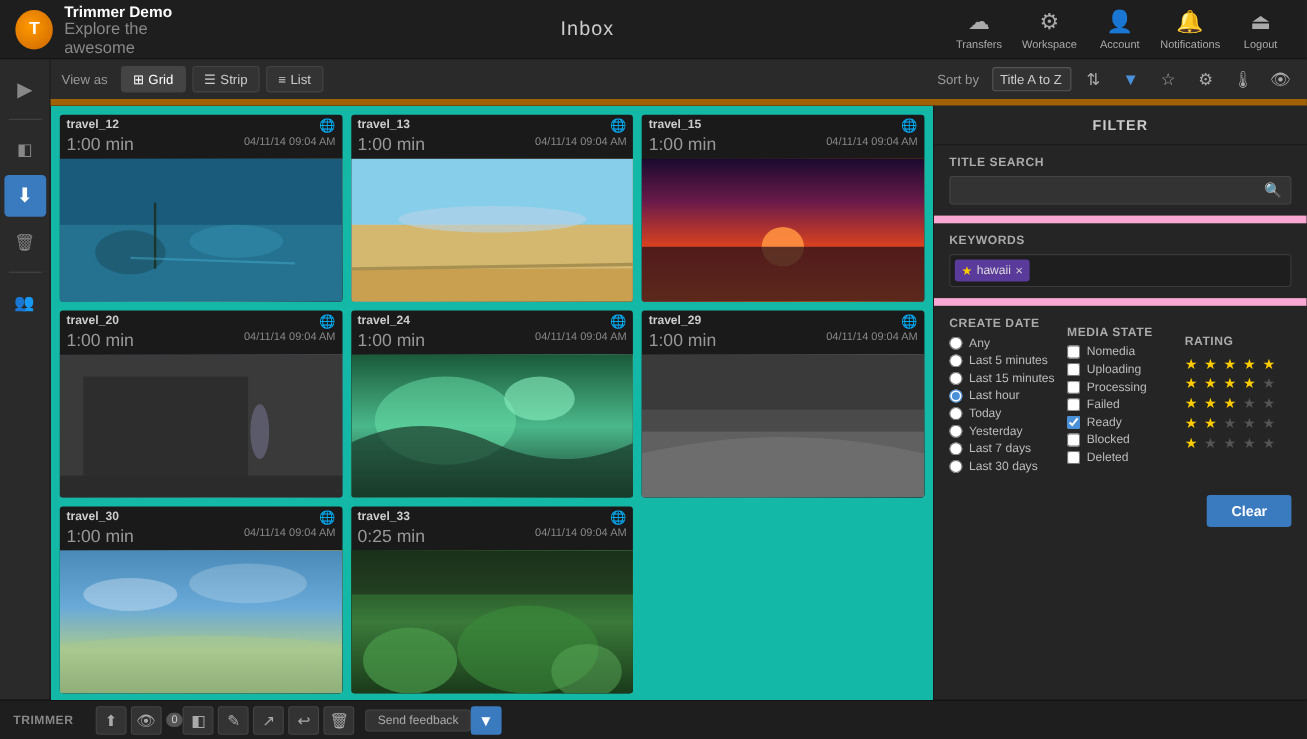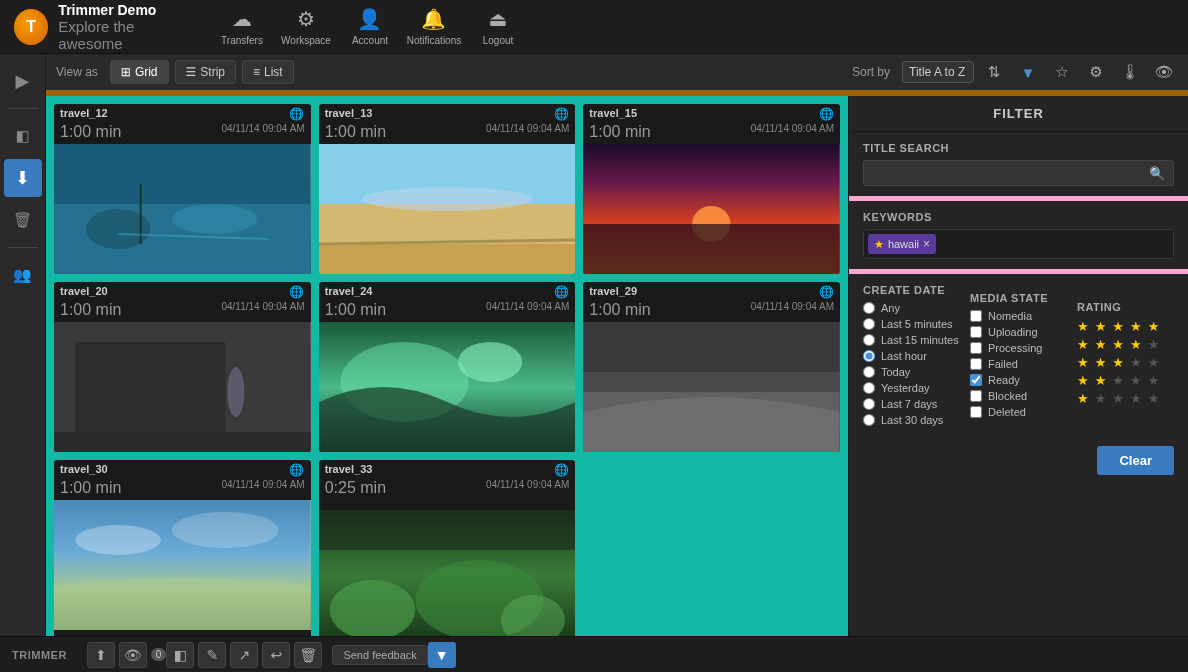--- a/index.html
+++ b/index.html
@@ -111,21 +111,21 @@
       width: 340px; background: #252525; border-left: 1px solid #1a1a1a;
       display: flex; flex-direction: column; overflow-y: auto;
     }
     .filter-panel::-webkit-scrollbar { width: 6px; }
     .filter-panel::-webkit-scrollbar-track { background: #1e1e1e; }
     .filter-panel::-webkit-scrollbar-thumb { background: #555; border-radius: 4px; }
     .filter-header {
       text-align: center; padding: 10px; font-size: 13px; font-weight: bold;
       color: #ccc; border-bottom: 1px solid #1a1a1a; letter-spacing: 1px;
     }
-    .filter-section { padding: 10px 14px; border-bottom: 5px solid #f9a8d4; }
+    .filter-section { padding: 10px 14px; border-bottom: 7px solid #f9a8d4; }
     .filter-section-title {
       font-size: 11px; font-weight: bold; color: #aaa; margin-bottom: 6px; letter-spacing: 0.5px;
     }
     .filter-search {
       width: 100%; background: #333; border: 1px solid #444; color: #ccc; font-size: 12px;
       padding: 5px 28px 5px 8px; border-radius: 3px; outline: none;
     }
     .filter-search-wrap { position: relative; }
     .filter-search-icon { position: absolute; right: 8px; top: 50%; transform: translateY(-50%); color: #888; font-size: 13px; }
     .keyword-tag {
@@ -189,20 +189,21 @@
 <div class="top-header">
   <div class="app-logo">
     <div class="app-logo-icon">
       <span>T</span>
     </div>
     <div class="app-logo-text">
       <span class="app-logo-title">Trimmer Demo</span>
       <span class="app-logo-sub">Explore the awesome</span>
     </div>
   </div>
+  <div class="header-center">Inbox</div>
   <div class="header-nav">
     <div class="nav-item">
       <span class="nav-icon">☁</span>
       <span>Transfers</span>
     </div>
     <div class="nav-item">
       <span class="nav-icon">⚙</span>
       <span>Workspace</span>
     </div>
     <div class="nav-item">
@@ -430,21 +431,21 @@
               <path d="M0,85 Q120,70 240,85 L240,130 L0,130 Z" fill="#a8c890" opacity="0.6"></path>
             </svg>
           </div>
         </div>
 
         <div class="video-card">
           <div class="video-info-row">
             <span class="video-title">travel_33</span>
             <span class="video-globe">🌐</span>
           </div>
-          <div class="video-info-row" style="padding-top:0; padding-bottom:13px;">
+          <div class="video-info-row" style="padding-top:0; padding-bottom:3px;">
             <span class="video-duration">0:25 min</span>
             <span class="video-date">04/11/14 09:04 AM</span>
           </div>
           <div class="video-thumb-inner thumb-jungle">
             <svg width="100%" height="130" viewBox="0 0 240 130" preserveAspectRatio="none">
               <defs>
                 <linearGradient id="jungleGrad" x1="0" y1="0" x2="0" y2="1">
                   <stop offset="0%" stop-color="#1a3a1a"></stop>
                   <stop offset="50%" stop-color="#3a7a3a"></stop>
                   <stop offset="100%" stop-color="#1a3a1a"></stop>

